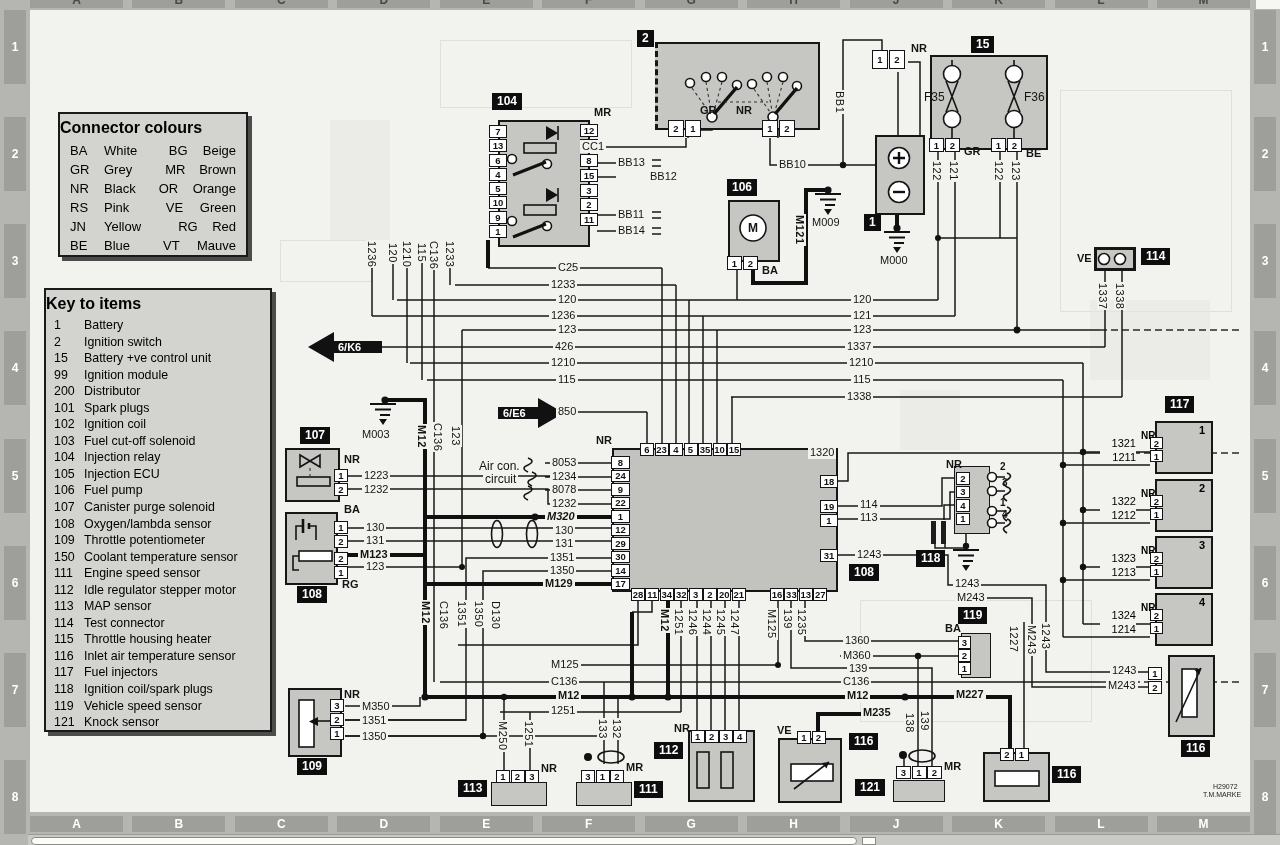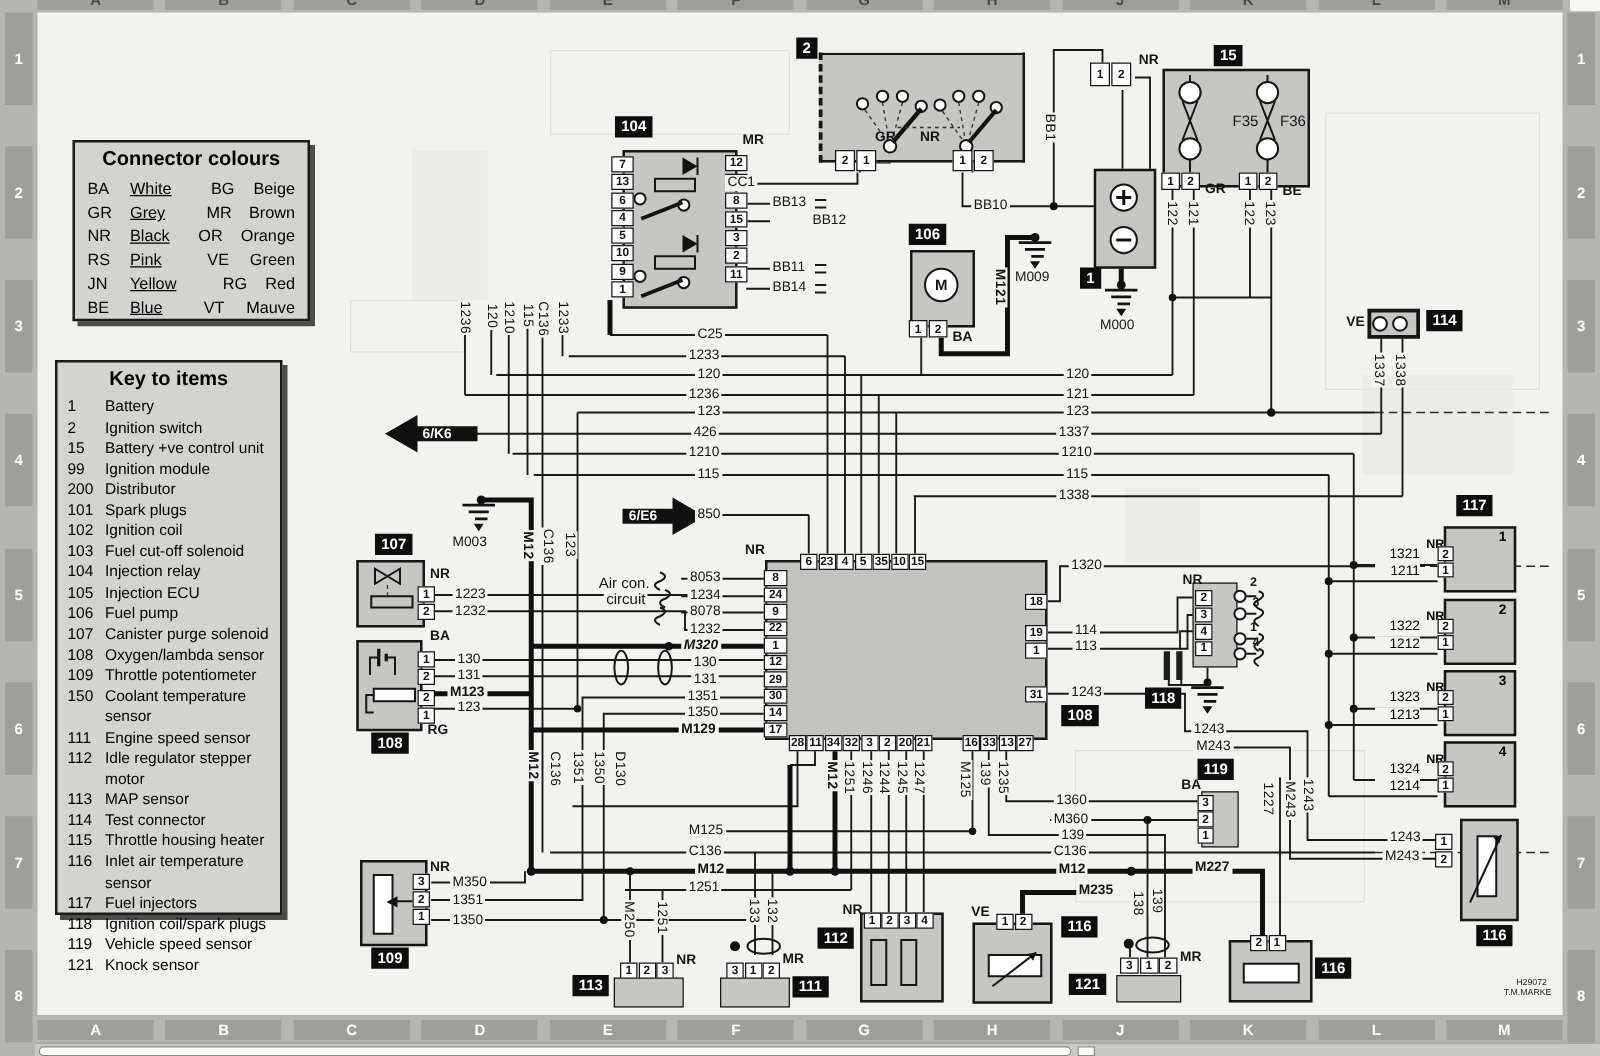--- a/index.html
+++ b/index.html
@@ -30,24 +30,24 @@
   .comp.thin{border-width:1.6px;}
   
   .pgrp{position:absolute;display:flex;gap:1px;z-index:4;}
   .pgrp.col{flex-direction:column;}
   .pin{box-sizing:border-box;border:1.6px solid #141414;background:#fff;color:#111;
     font:bold 9.5px "Liberation Sans",sans-serif;display:flex;align-items:center;
     justify-content:center;width:var(--pw,14px);height:var(--ph,13px);flex:none;}
   
   .legendbox{position:absolute;background:#d3d3cf;border:2px solid #1a1a1a;
     box-shadow:4px 4px 0 #4c4c4a;box-sizing:border-box;z-index:6;}
-  .legendbox .ttl{text-align:center;font:bold 16px "Liberation Sans",sans-serif;margin:5px 0 4px;}
+  .legendbox .ttl{text-align:left;font:bold 16px "Liberation Sans",sans-serif;margin:5px 0 4px;}
   .lrow{display:flex;font:13px "Liberation Sans",sans-serif;line-height:19px;padding:0 10px;}
   .lrow span:nth-child(1),.lrow span:nth-child(3){width:34px;flex:none;}
-  .lrow span:nth-child(2){flex:1;text-decoration:underline;}
+  .lrow span:nth-child(2){flex:1;}
   .krow{display:flex;font:12.4px "Liberation Sans",sans-serif;line-height:16.55px;padding:0 8px;}
   .krow span:nth-child(1){width:30px;flex:none;}
   .arrlab{position:absolute;color:#fff;font:bold 11px "Liberation Sans",sans-serif;z-index:6;}
   svg.layer{position:absolute;left:0;top:0;pointer-events:none;}
   #wires{z-index:1;} #sym{z-index:3;}
   .w{stroke:#191919;stroke-width:1.5;fill:none;}
   .b{stroke:#101010;stroke-width:4;fill:none;}
   .dsh{stroke:#2a2a2a;stroke-width:1.3;fill:none;stroke-dasharray:7 4;}
   .dsh2{stroke:#333;stroke-width:1.1;fill:none;stroke-dasharray:3 3;}
   .sy{stroke:#151515;stroke-width:1.6;fill:none;}
@@ -435,21 +435,21 @@
       </div>
         <div class="lrow">
         <span>BE</span>
         <span>Blue</span>
         <span>VT</span>
         <span>Mauve</span>
       </div>
       </div>
   </div>
 
-  <div class="legendbox" style="left:44px;top:288px;width:182px;height:444px;">
+  <div class="legendbox" style="left:44px;top:288px;width:228px;height:444px;">
     <div class="ttl">Key to items</div>
     <div>
 
     <div class="krow">
         <span>1</span>
         <span>Battery</span>
       </div>
         <div class="krow">
         <span>2</span>
         <span>Ignition switch</span>
@@ -604,21 +604,21 @@
   <div class="pgrp" style="left:872px;top:50px;--pw:16px;--ph:19px;gap:1px;">
 
   <div class="pin">1</div>
       <div class="pin">2</div>
     </div>
   <div class="tag" style="left:864px;top:214px;">1</div>
   <div class="wl" style="left:878px;top:254px;background:transparent;">M000</div>
   <div class="wl" style="left:810px;top:216px;background:transparent;">M009</div>
 
   <div class="tag" style="left:971px;top:36px;">15</div>
-  <div class="cc" style="left:986px;top:90px;font-weight:normal;font-size:12px;">F35</div>
+  <div class="cc" style="left:924px;top:90px;font-weight:normal;font-size:12px;">F35</div>
   <div class="cc" style="left:1024px;top:90px;font-weight:normal;font-size:12px;">F36</div>
   <div class="pgrp" style="left:929px;top:138px;--pw:15px;--ph:14px;gap:1px;">
 
   <div class="pin">1</div>
       <div class="pin">2</div>
     </div>
   <div class="cc" style="left:964px;top:145px;">GR</div>
   <div class="pgrp" style="left:991px;top:138px;--pw:15px;--ph:14px;gap:1px;">
 
   <div class="pin">1</div>
@@ -763,21 +763,21 @@
   <div class="wl" style="left:550px;top:456px;">8053</div>
   <div class="wl" style="left:550px;top:470px;">1234</div>
   <div class="wl" style="left:550px;top:483px;">8078</div>
   <div class="wl" style="left:550px;top:497px;">1232</div>
   <div class="wl b" style="left:545px;top:510px;font-style:italic;">M320</div>
   <div class="wl" style="left:553px;top:524px;">130</div>
   <div class="wl" style="left:553px;top:537px;">131</div>
   <div class="wl" style="left:548px;top:551px;">1351</div>
   <div class="wl" style="left:548px;top:564px;">1350</div>
   <div class="wl b" style="left:543px;top:577px;">M129</div>
-  <div class="wl" style="left:855px;top:446px;text-align:right;">1320</div>
+  <div class="wl" style="left:808px;top:446px;text-align:right;">1320</div>
   <div class="wl" style="left:858px;top:498px;">114</div>
   <div class="wl" style="left:858px;top:511px;">113</div>
   <div class="wl" style="left:855px;top:548px;">1243</div>
   <div class="vl b" style="left:659px;top:608px;">M12</div>
   <div class="vl" style="left:673px;top:608px;">1251</div>
   <div class="vl" style="left:687px;top:608px;">1246</div>
   <div class="vl" style="left:701px;top:608px;">1244</div>
   <div class="vl" style="left:715px;top:608px;">1245</div>
   <div class="vl" style="left:729px;top:608px;">1247</div>
   <div class="vl" style="left:766px;top:608px;">M125</div>

